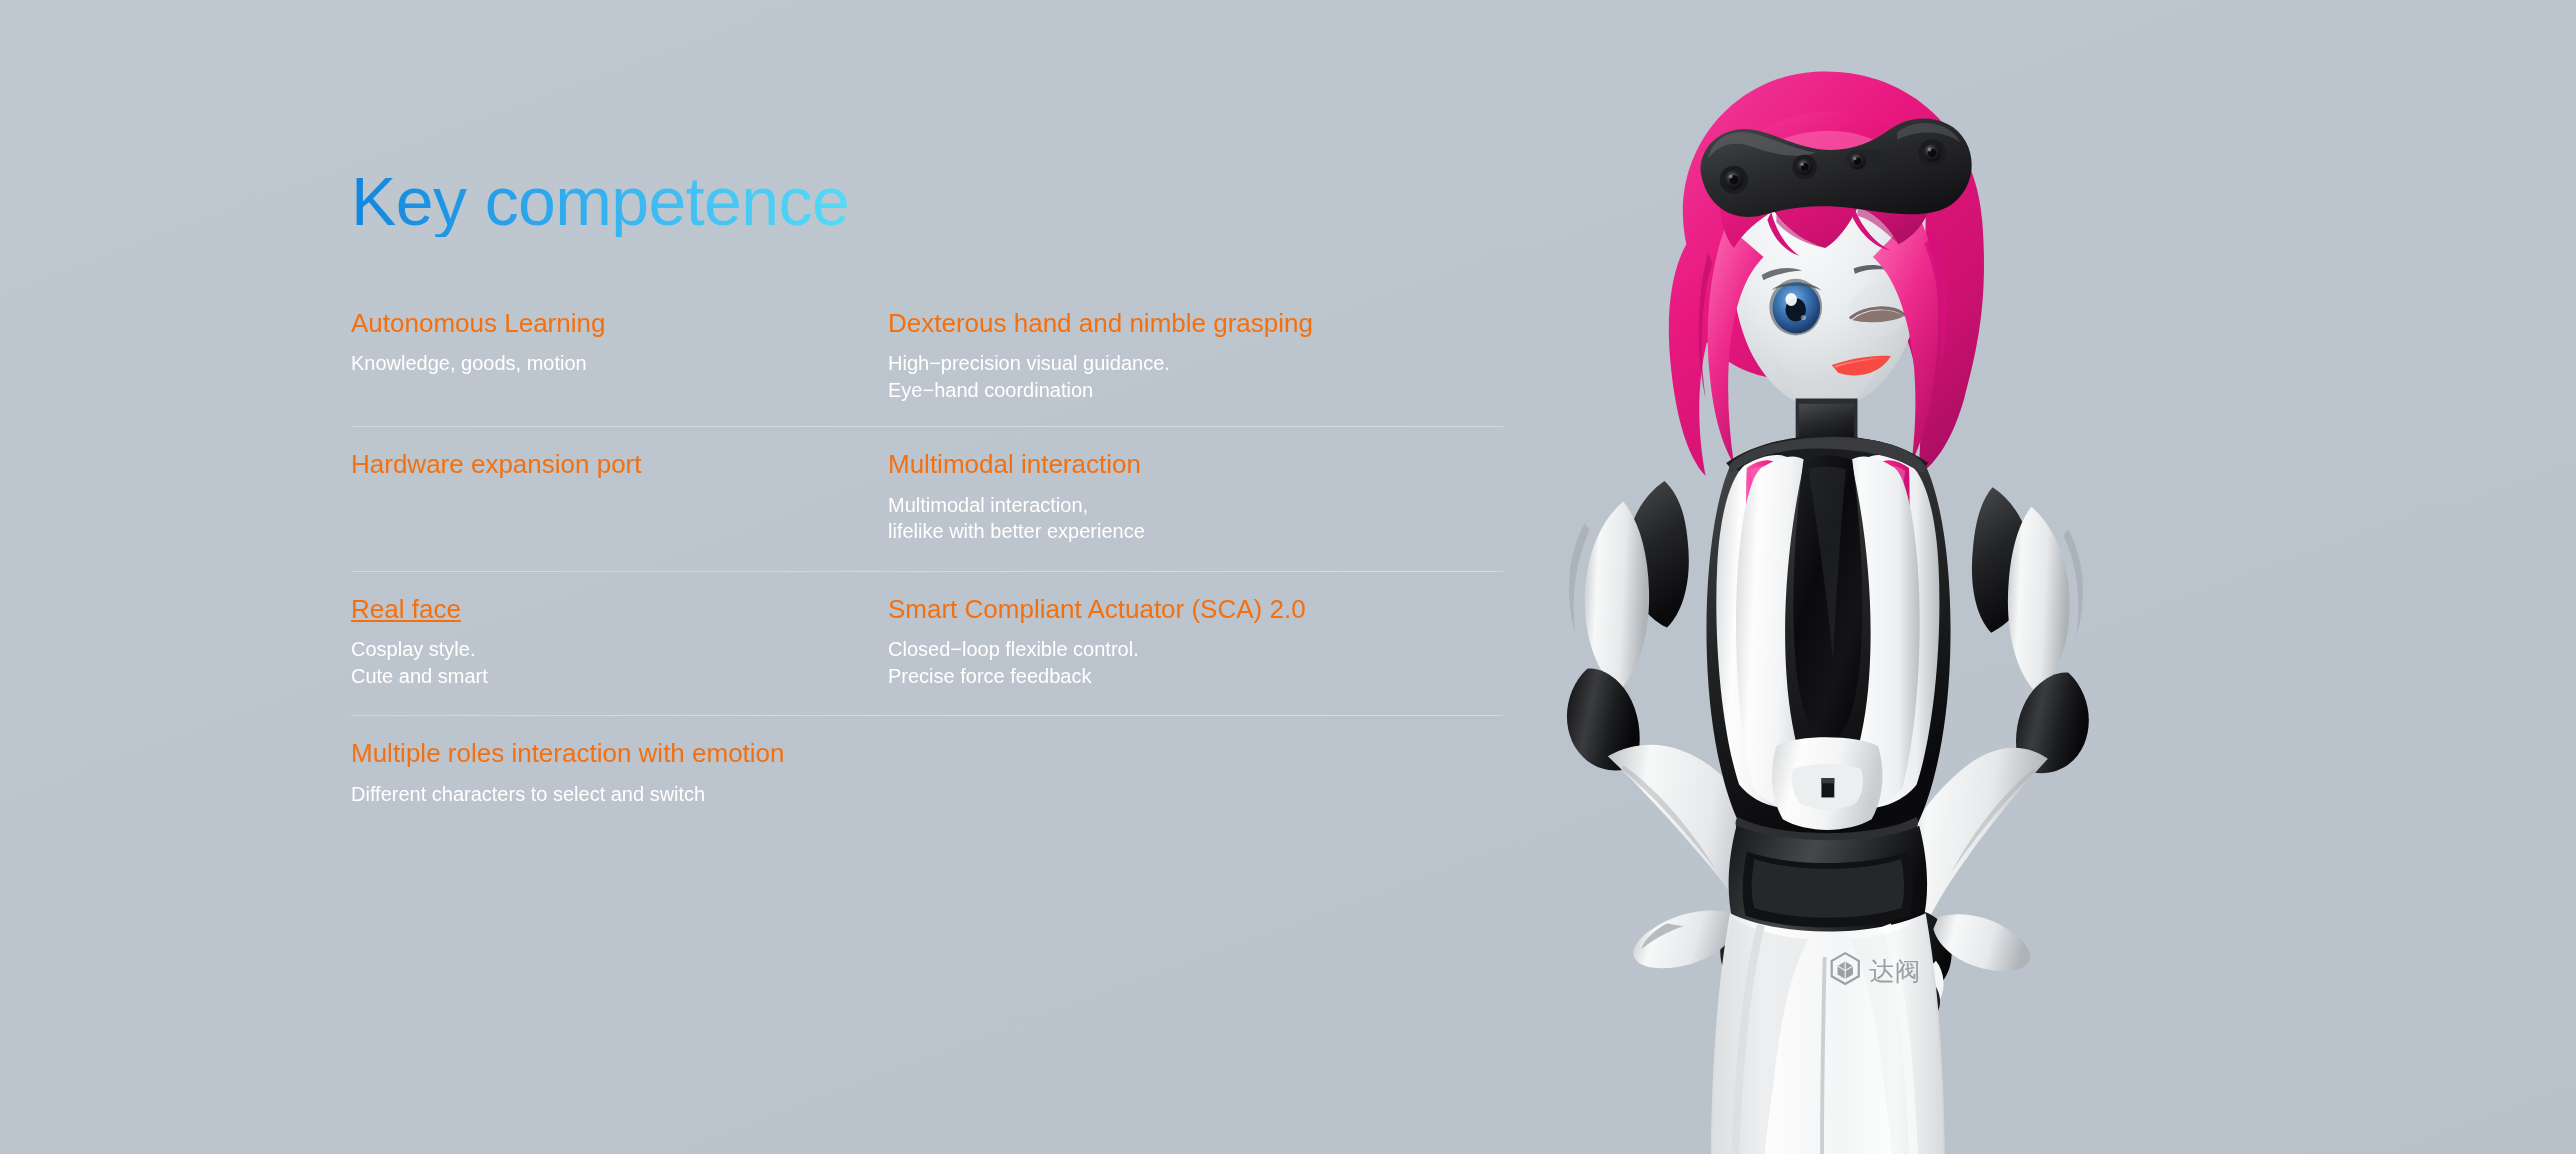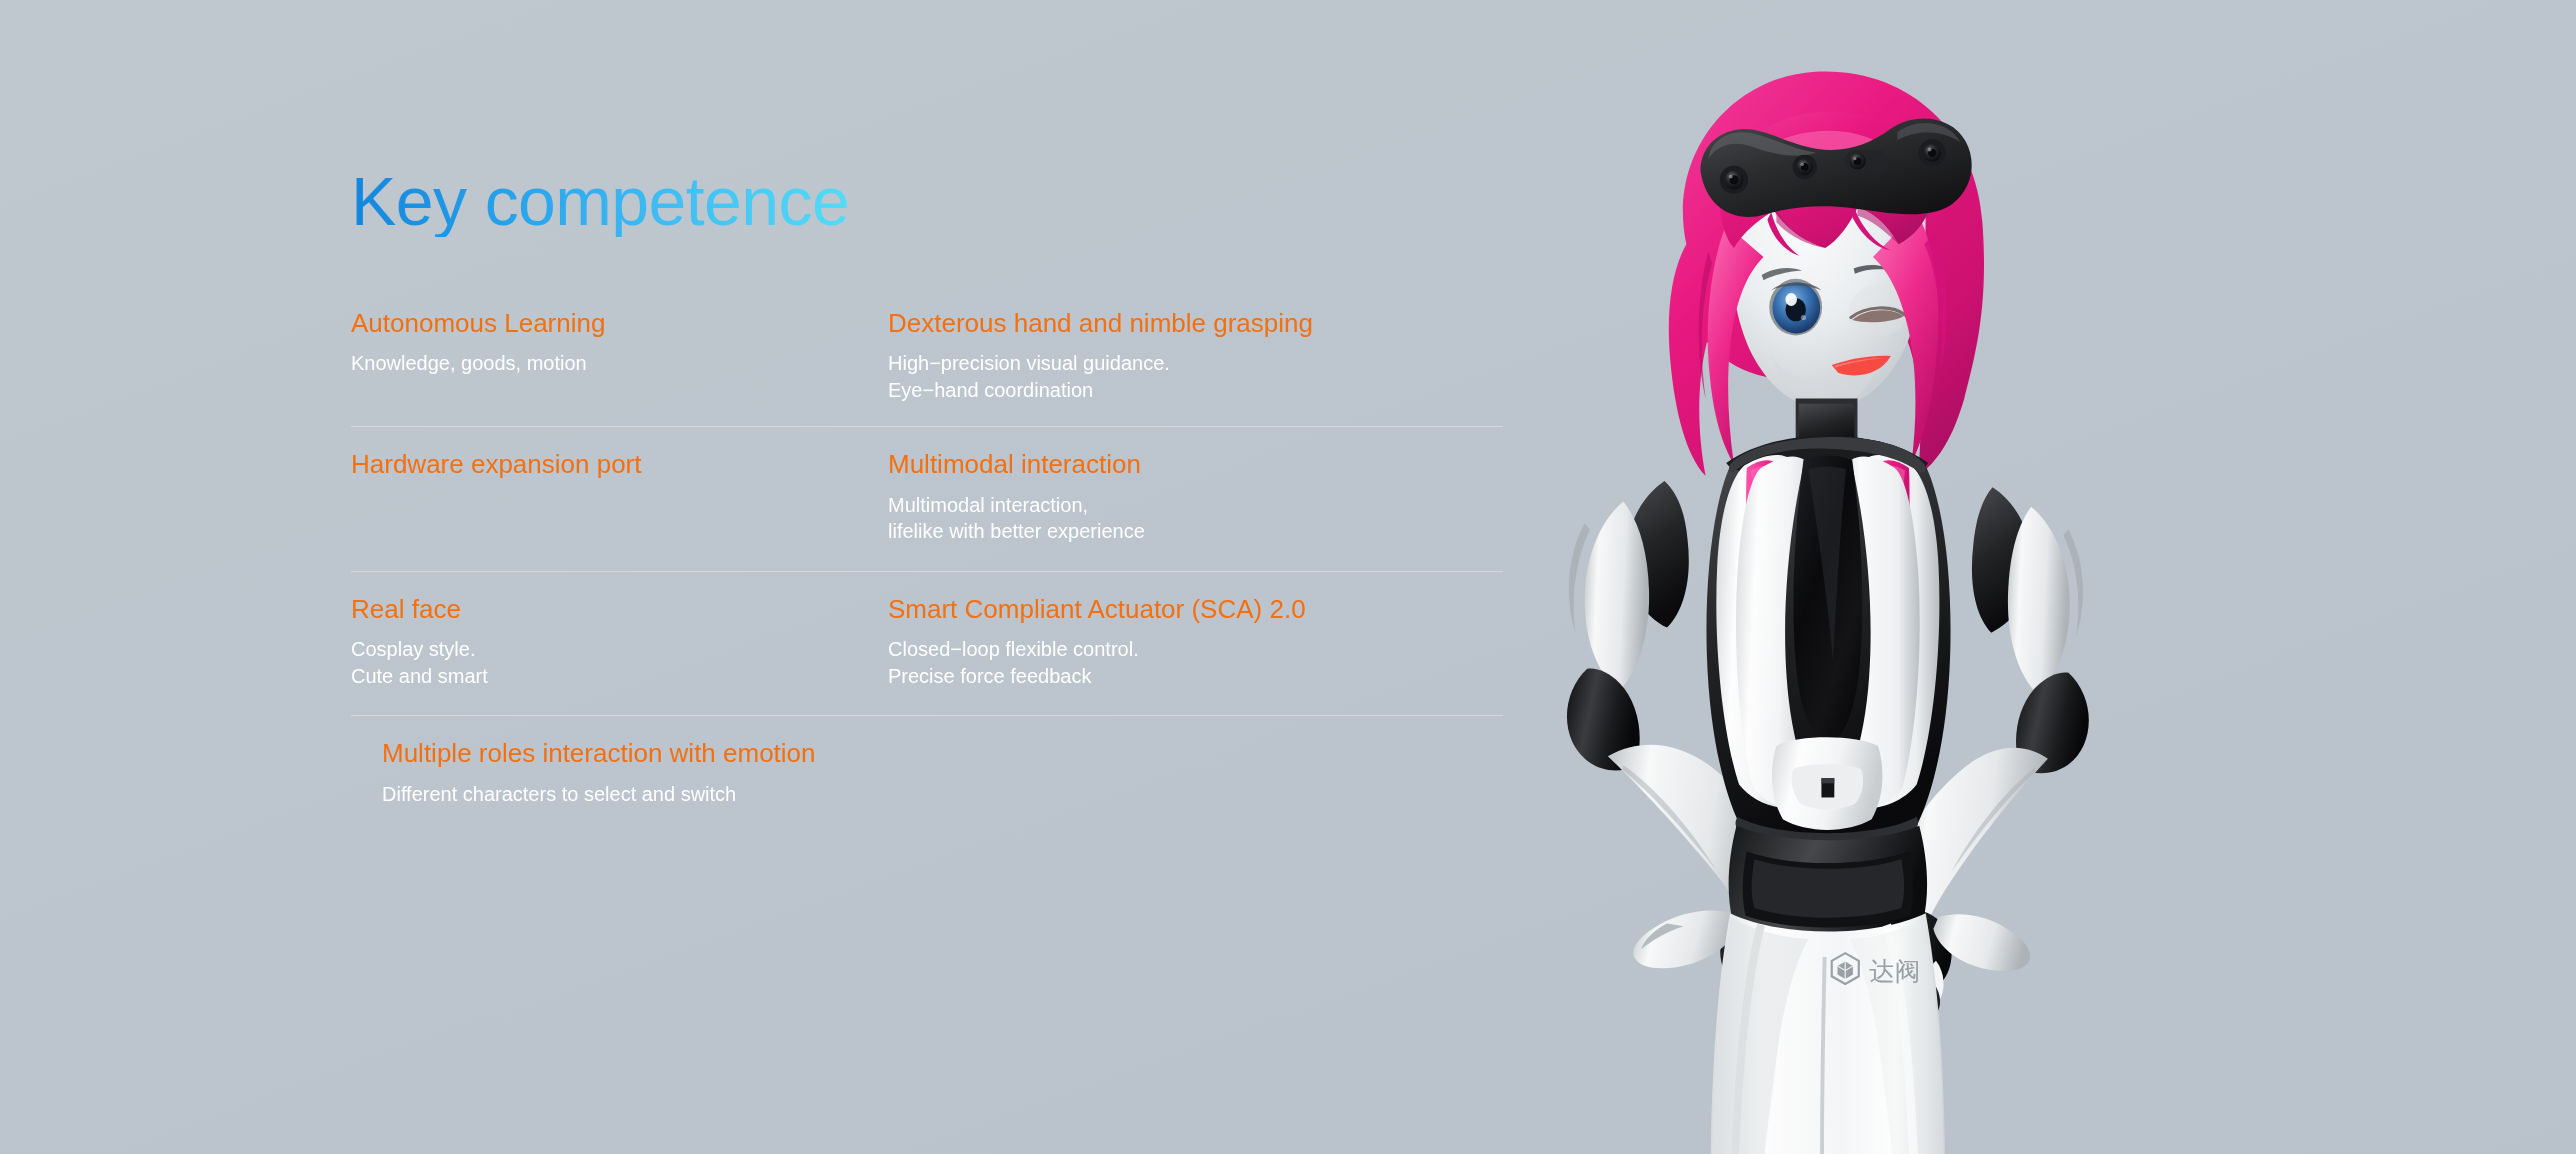--- a/index.html
+++ b/index.html
@@ -27,21 +27,21 @@
     white-space:nowrap;
   }
 
   
   #features { position:absolute; left:351px; top:308px; width:1152px; }
   .frow { position:relative; }
   .frow + .frow { border-top:1.3px solid #d3d9df; }
   .frow-inner { display:flex; padding-top:19.3px; }
   .frow:first-child .frow-inner { padding-top:0; }
   .cell { width:537px; flex:0 0 537px; }
-  .cell.wide { width:1152px; flex:0 0 1152px;margin-left:31px; }
+  .cell.wide { width:1152px; flex:0 0 1152px; }
   .f-head {
     color:#f4700f; font-size:26px; font-weight:400;
     line-height:1.18; white-space:nowrap;
   }
   .f-body {
     color:#ffffff; font-size:20px; font-weight:400;
     line-height:1.33; margin-top:11.6px;
     white-space:pre-line;
   }
   .frow.r1 .frow-inner { padding-bottom:23px; }
@@ -85,21 +85,21 @@
           <div class="f-head" style="color: rgb(244, 112, 15);">Multimodal interaction</div>
           <div class="f-body" style="color: rgb(255, 255, 255);">Multimodal interaction,
 lifelike with better experience</div>
         </div>
       </div>
     </div>
 
     <div class="frow r3" style="border-top-color: rgb(211, 217, 223);">
       <div class="frow-inner">
         <div class="cell">
-          <div class="f-head" style="color: rgb(244, 112, 15);">Real face</div>
+          <div class="f-head" style="color: rgb(244, 112, 15); text-decoration: underline;">Real face</div>
           <div class="f-body" style="color: rgb(255, 255, 255);">Cosplay style.
 Cute and smart</div>
         </div>
         <div class="cell">
           <div class="f-head" style="color: rgb(244, 112, 15);">Smart Compliant Actuator (SCA) 2.0</div>
           <div class="f-body" style="color: rgb(255, 255, 255);">Closed−loop flexible control.
 Precise force feedback</div>
         </div>
       </div>
     </div>

